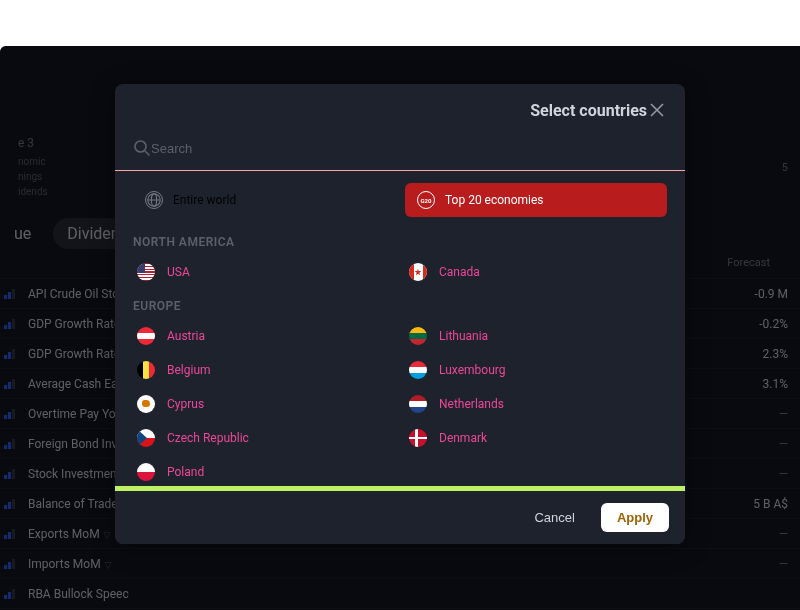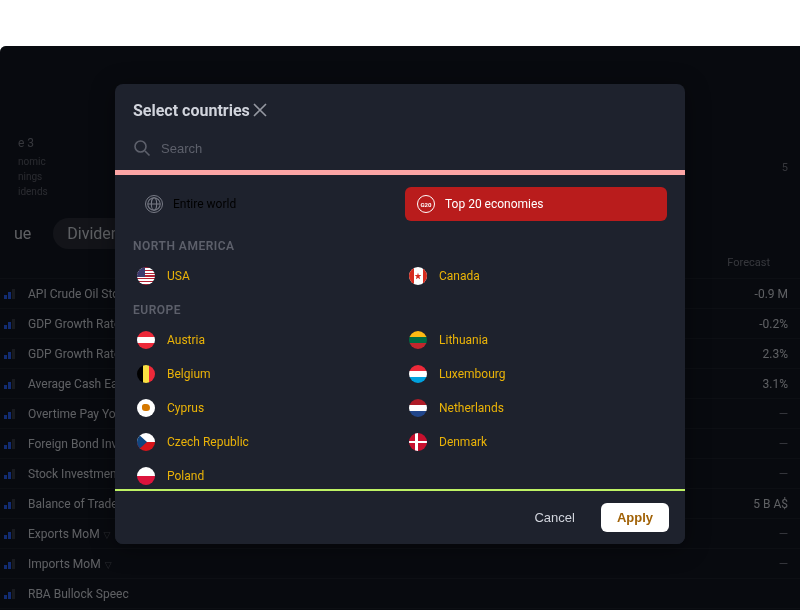--- a/index.html
+++ b/index.html
@@ -23,41 +23,41 @@
   .row .bars { width: 14px; display:flex; gap:1px; align-items:flex-end; height:10px; margin-right:10px;}
   .row .bars span { width:3px; background:#2962ff; display:block; }
   .row .bars span:nth-child(1){height:4px;} .row .bars span:nth-child(2){height:7px;} .row .bars span:nth-child(3){height:10px; background:#363a45;}
   .row .name { flex: 1; white-space: nowrap; overflow:hidden; }
   .row .chev { color:#5d606b; font-size:9px; margin-left:4px; }
   .row .val { width: 70px; text-align: right; }
   .row .dash { color:#787b86; }
 
   
   .modal { position: absolute; top: 84px; left: 115px; width: 570px; height: 460px; background: #1e222d; border-radius: 8px; display:flex; flex-direction:column; overflow:hidden; box-shadow: 0 4px 24px rgba(0,0,0,0.4); }
-  .modal-head { display:flex; align-items:center; justify-content:flex-start; padding: 16px 18px 14px; }
+  .modal-head { display:flex; align-items:center; justify-content:flex-end; padding: 16px 18px 14px; }
   .modal-title { font-size: 16px; font-weight: 700; color:#d1d4dc; }
   .close-x { width:20px; height:20px; display:flex; align-items:center; justify-content:center; cursor:pointer; color:#9598a1; }
   .close-x svg { width:14px; height:14px; }
-  .search-row { display:flex; align-items:center; padding: 0 18px 8px; gap:10px; border-bottom:5px solid #fca5a5; }
+  .search-row { display:flex; align-items:center; padding: 0 18px 8px; border-bottom:1px solid #fca5a5; }
   .search-row .sicon { color:#5d606b; width:18px; height:18px; display:flex; align-items:center; justify-content:center;}
   .search-row input { flex:1; background:transparent; border:none; outline:none; color:#d1d4dc; font-size:13px; height:28px; caret-color:#2962ff; }
   .search-row input::placeholder { color:#5d606b; }
   .quick-row { display:flex; gap:10px; padding: 12px 18px 8px; }
   .quick { flex:1; display:flex; align-items:center; gap:10px; padding:8px 12px; border-radius:6px; font-size:12px; cursor:pointer; }
   .quick .qicon { width:18px; height:18px; border:1.4px solid #787b86; border-radius:50%; display:flex; align-items:center; justify-content:center; color:#787b86; }
   .quick .qicon svg { width:16px; height:16px; }
   .quick.selected { background:#b91c1c; color:#fff;text-align:right; }
   .quick.selected .qicon { border-color:#fff; color:#fff; }
   .quick.selected .qicon.text { font-size:6px; font-weight:700; }
   .list-scroll { flex:1; overflow-y:auto; padding: 0 18px 8px; }
   .region-h { font-size:12px; letter-spacing:0.5px; color:#5d606b; margin: 10px 0 6px; font-weight:600; }
   .grid2 { display:grid; grid-template-columns: 1fr 1fr; column-gap: 10px; }
-  .country { display:flex; align-items:center; gap:12px; padding:8px 4px; font-size:12px; color:#eab308; cursor:pointer; border-radius:4px; }
+  .country { display:flex; align-items:center; gap:12px; padding:8px 4px; font-size:12px; color:#ec4899; cursor:pointer; border-radius:4px; }
   .flag { width:18px; height:18px; border-radius:50%; flex-shrink:0; position:relative; overflow:hidden; }
-  .modal-foot { display:flex; justify-content:flex-end; gap:10px; padding: 12px 16px; border-top:2px solid #bef264; background:#1e222d; }
+  .modal-foot { display:flex; justify-content:flex-end; gap:10px; padding: 12px 16px; border-top:5px solid #bef264; background:#1e222d; }
   .btn { font-size:13px; padding:7px 16px; border-radius:6px; border:none; cursor:pointer; }
   .btn-cancel { background:transparent; color:#d1d4dc; }
   .btn-apply { background:#fff; color:#a16207; font-weight:600; }
 
   
   .f-usa { background: linear-gradient(#b22234 0 7.7%, #fff 7.7% 15.4%, #b22234 15.4% 23%, #fff 23% 30.7%, #b22234 30.7% 38.4%, #fff 38.4% 46.1%, #b22234 46.1% 53.8%, #fff 53.8% 61.5%, #b22234 61.5% 69.2%, #fff 69.2% 76.9%, #b22234 76.9% 84.6%, #fff 84.6% 92.3%, #b22234 92.3% 100%);} .f-usa::after{content:"";position:absolute;left:0;top:0;width:45%;height:54%;background:#3c3b6e;}
   .f-canada { background:#fff; } .f-canada::before{content:"";position:absolute;left:0;top:0;width:25%;height:100%;background:#d52b1e;} .f-canada::after{content:"";position:absolute;right:0;top:0;width:25%;height:100%;background:#d52b1e;}
   .f-canada .leaf{position:absolute;left:50%;top:50%;transform:translate(-50%,-50%);width:7px;height:7px;background:#d52b1e;clip-path:polygon(50% 0,60% 35%,100% 35%,70% 57%,80% 100%,50% 75%,20% 100%,30% 57%,0 35%,40% 35%);}
   .f-austria { background:linear-gradient(#ed2939 0 33%,#fff 33% 66%,#ed2939 66% 100%);}
   .f-lithuania { background:linear-gradient(#fdb913 0 33%,#006a44 33% 66%,#c1272d 66% 100%);}

